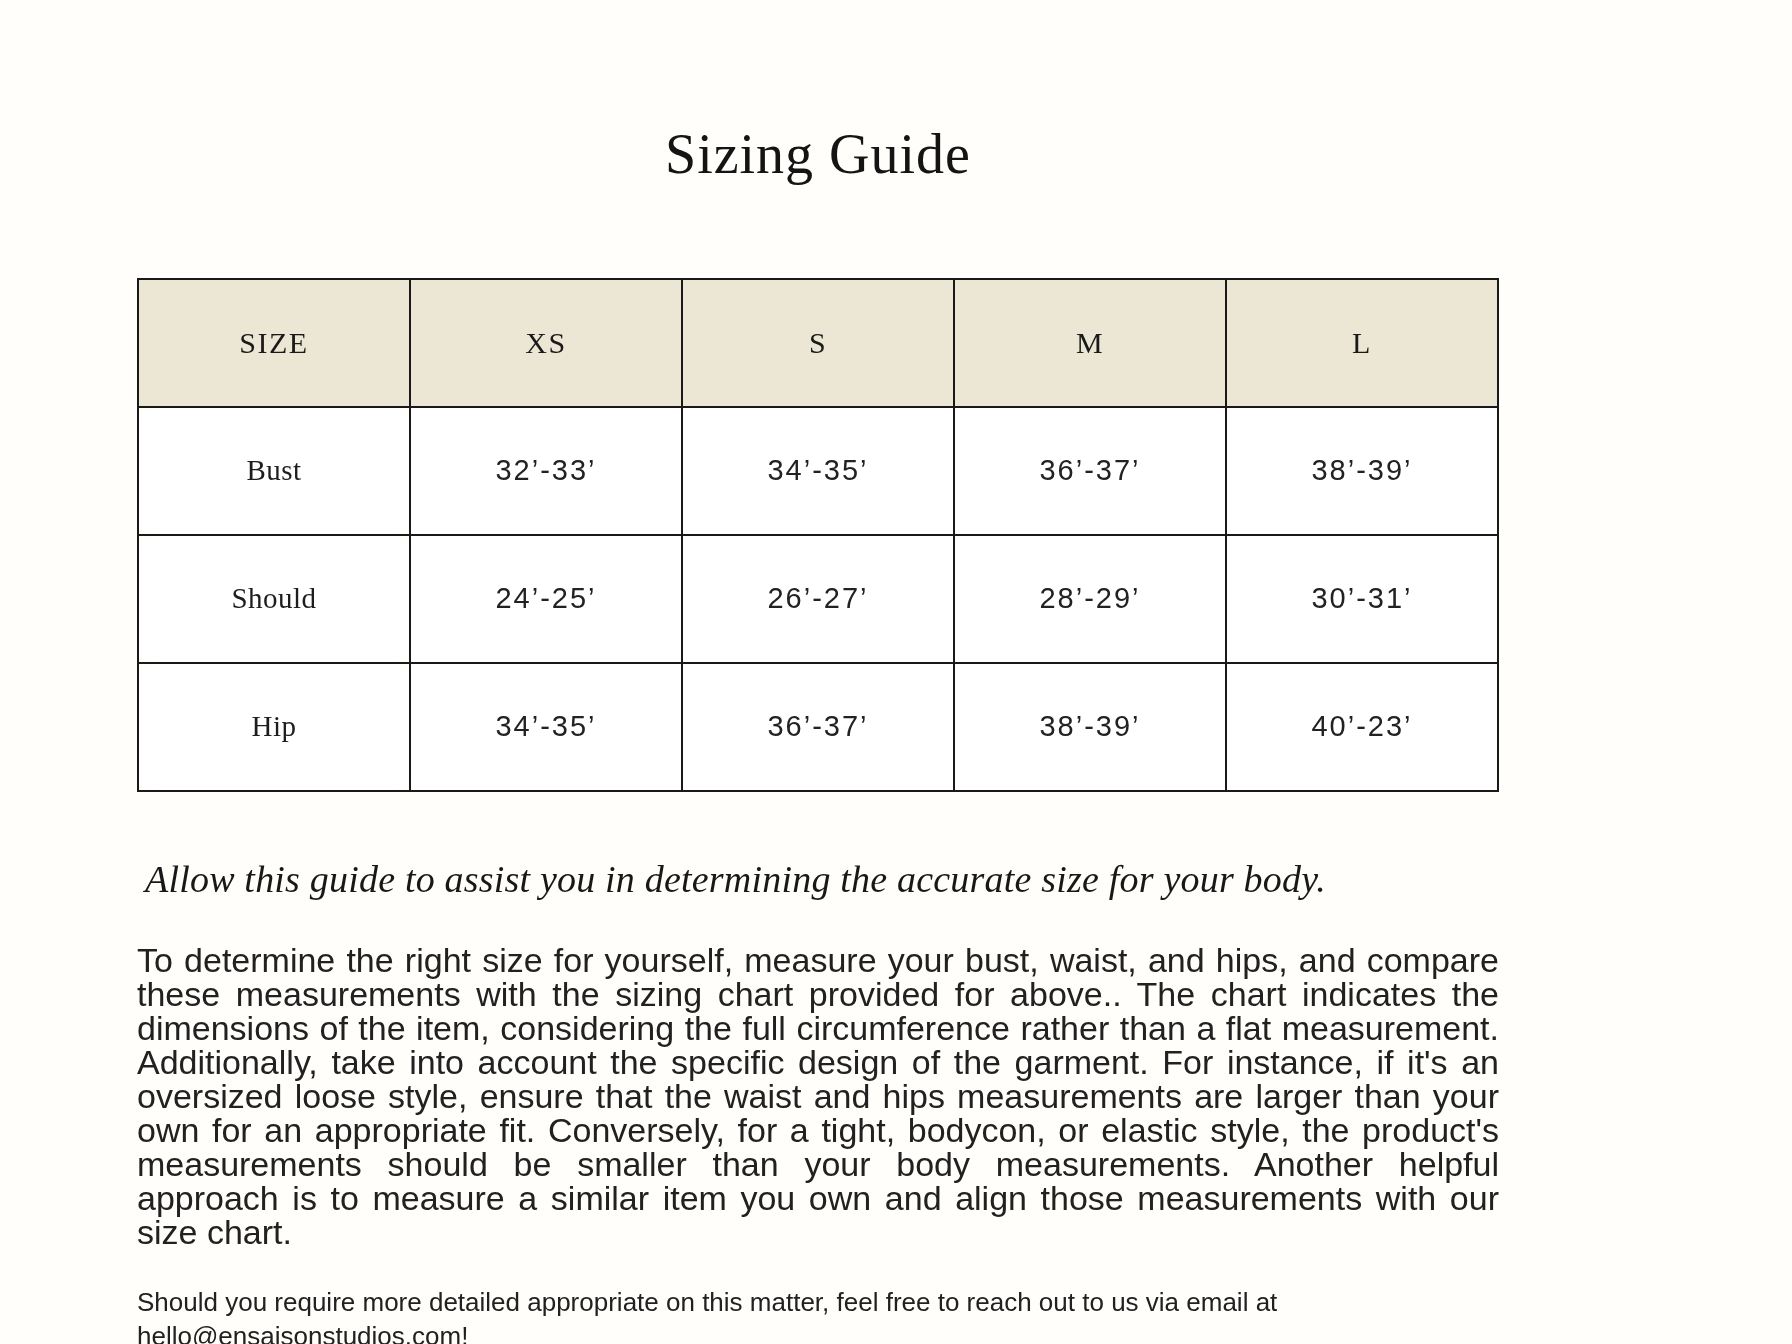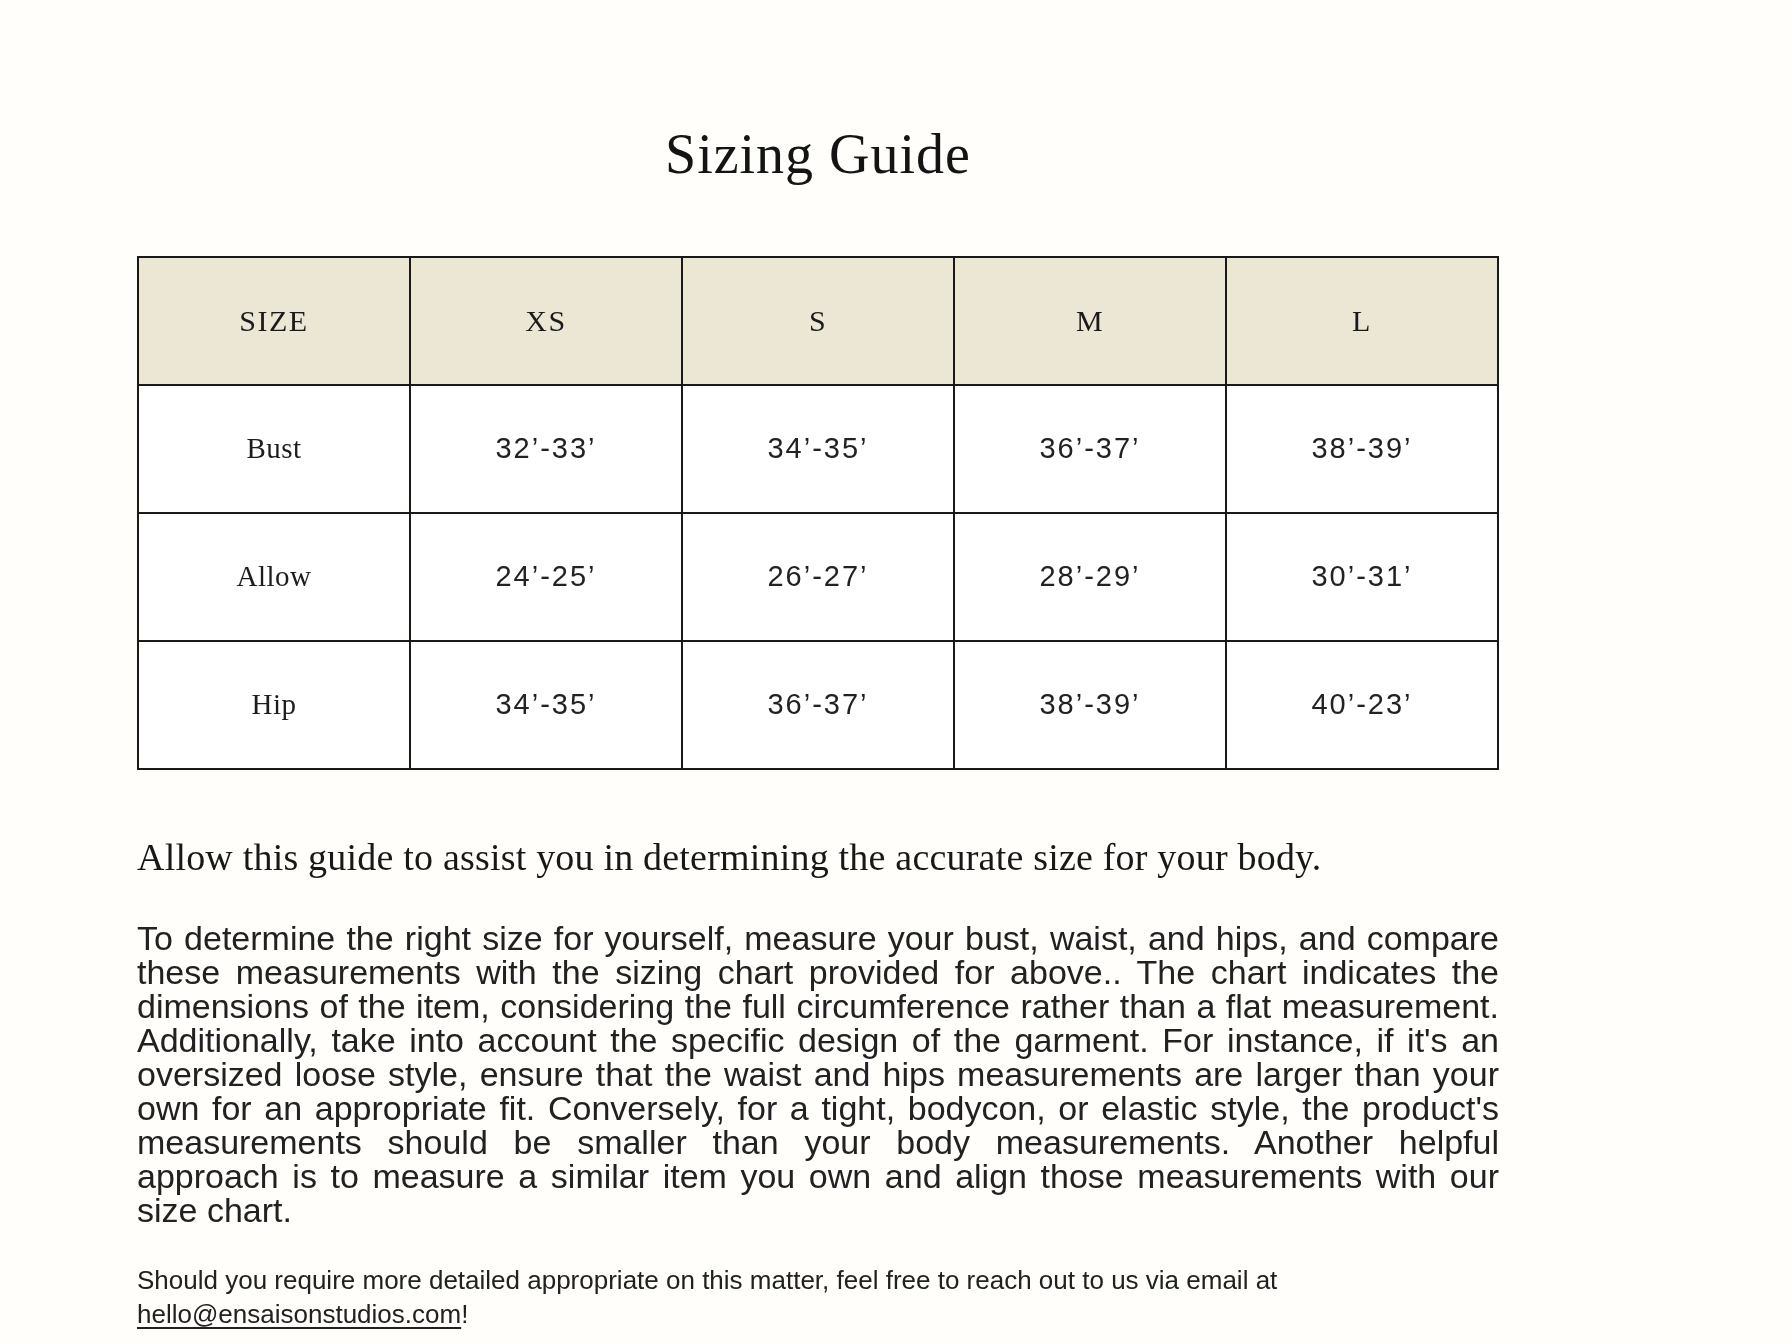--- a/index.html
+++ b/index.html
@@ -24,21 +24,21 @@
     text-align: center;
     font-family: "Liberation Serif", serif;
     font-weight: 400;
     font-size: 56px;
     line-height: 1.1;
     letter-spacing: 1px;
     color: #141414;
   }
   table.size-table {
     width: 100%;
-    margin-top: 70px;
+    margin-top: 92px;
     border-collapse: collapse;
     table-layout: fixed;
     padding-left: 32px;
   }
   table.size-table th,
   table.size-table td {
     border: 2px solid #191919;
     text-align: center;
     vertical-align: middle;
     height: 126px;
@@ -61,27 +61,28 @@
     border-radius: 23px;
   }
   td.cell-value {
     font-family: Liberation Sans, sans-serif;
     font-size: 29px;
     letter-spacing: 2px;
     background: #ffffff;
     color: #222222;
   }
   .subtitle {
-    margin: 66px 0 0 0;
+    margin: 66px 0 0 8px;
     font-family: "Liberation Serif", serif;
     font-weight: 400;
     font-size: 38px;
     line-height: 1.15;
     letter-spacing: 0.2px;
     color: #181818;
+    font-style: italic;
   }
   .body-text {
     margin: 42px 0 0 0;
     font-size: 34px;
     line-height: 34px;
     text-align: justify;
     color: #212121;
   }
   .contact-line {
     margin: 36px 0 0 0;
@@ -114,21 +115,21 @@
     </thead>
     <tbody>
       <tr>
         <td class="row-label">Bust</td>
         <td class="cell-value">32’-33’</td>
         <td class="cell-value">34’-35’</td>
         <td class="cell-value">36’-37’</td>
         <td class="cell-value">38’-39’</td>
       </tr>
       <tr>
-        <td class="row-label">Allow</td>
+        <td class="row-label">Should</td>
         <td class="cell-value">24’-25’</td>
         <td class="cell-value">26’-27’</td>
         <td class="cell-value">28’-29’</td>
         <td class="cell-value">30’-31’</td>
       </tr>
       <tr>
         <td class="row-label">Hip</td>
         <td class="cell-value">34’-35’</td>
         <td class="cell-value">36’-37’</td>
         <td class="cell-value">38’-39’</td>

